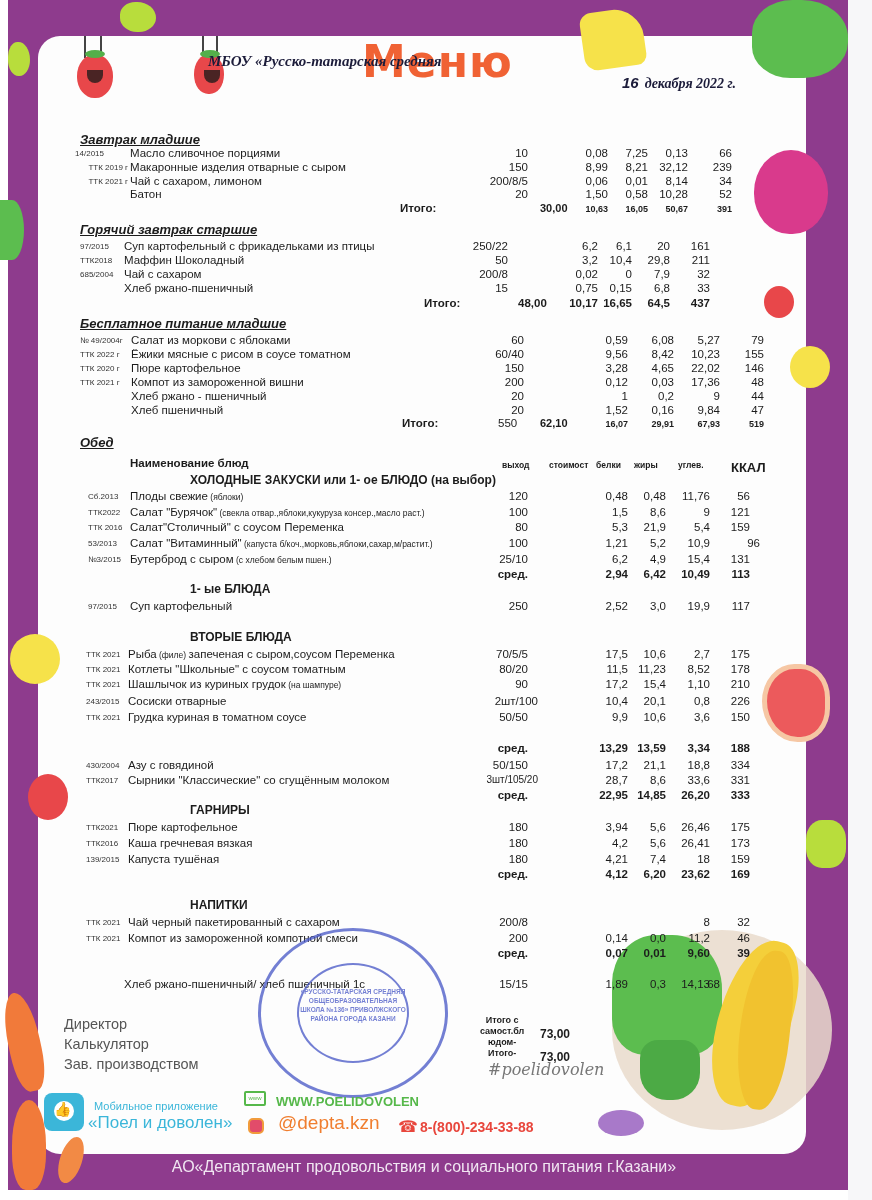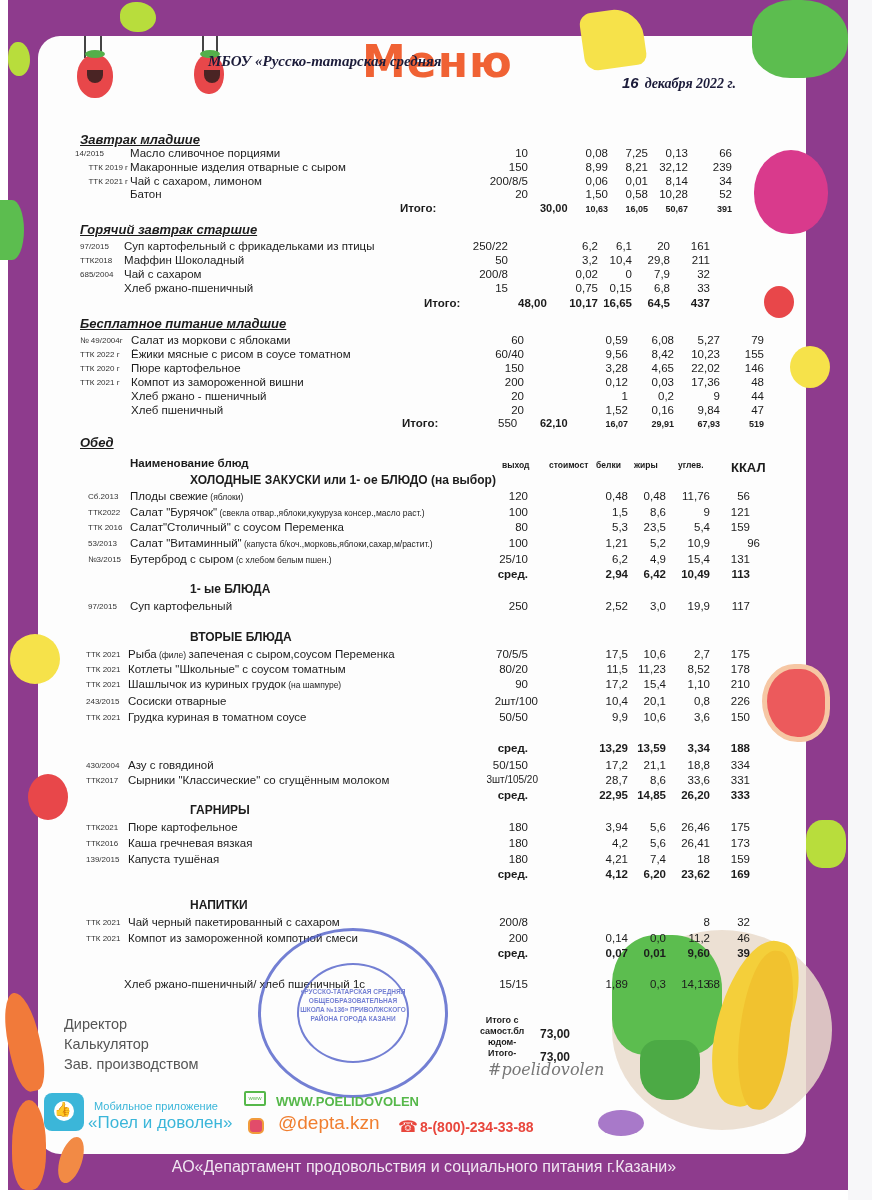--- a/index.html
+++ b/index.html
@@ -289,21 +289,21 @@
   <span class="num" style="left:588px">1,5</span>
   <span class="num" style="left:626px">8,6</span>
   <span class="num" style="left:670px">9</span>
   <span class="num" style="left:710px">121</span>
 </div>
 <div class="row" style="top:520px">
   <span class="code" style="left:88px;top:1px">ТТК 2016</span>
   <span class="name" style="left:130px"><span>Салат"Столичный" с соусом Переменка</span></span>
   <span class="out" style="left:448px">80</span>
   <span class="num" style="left:588px">5,3</span>
-  <span class="num" style="left:626px">23,5</span>
+  <span class="num" style="left:626px">21,9</span>
   <span class="num" style="left:670px">5,4</span>
   <span class="num" style="left:710px">159</span>
 </div>
 <div class="row" style="top:536px">
   <span class="code" style="left:88px;top:1px">53/2013</span>
   <span class="name" style="left:130px"><span>Салат "Витаминный"</span><small> (капуста б/коч.,морковь,яблоки,сахар,м/растит.)</small></span>
   <span class="out" style="left:448px">100</span>
   <span class="num" style="left:588px">1,21</span>
   <span class="num" style="left:626px">5,2</span>
   <span class="num" style="left:670px">10,9</span>

